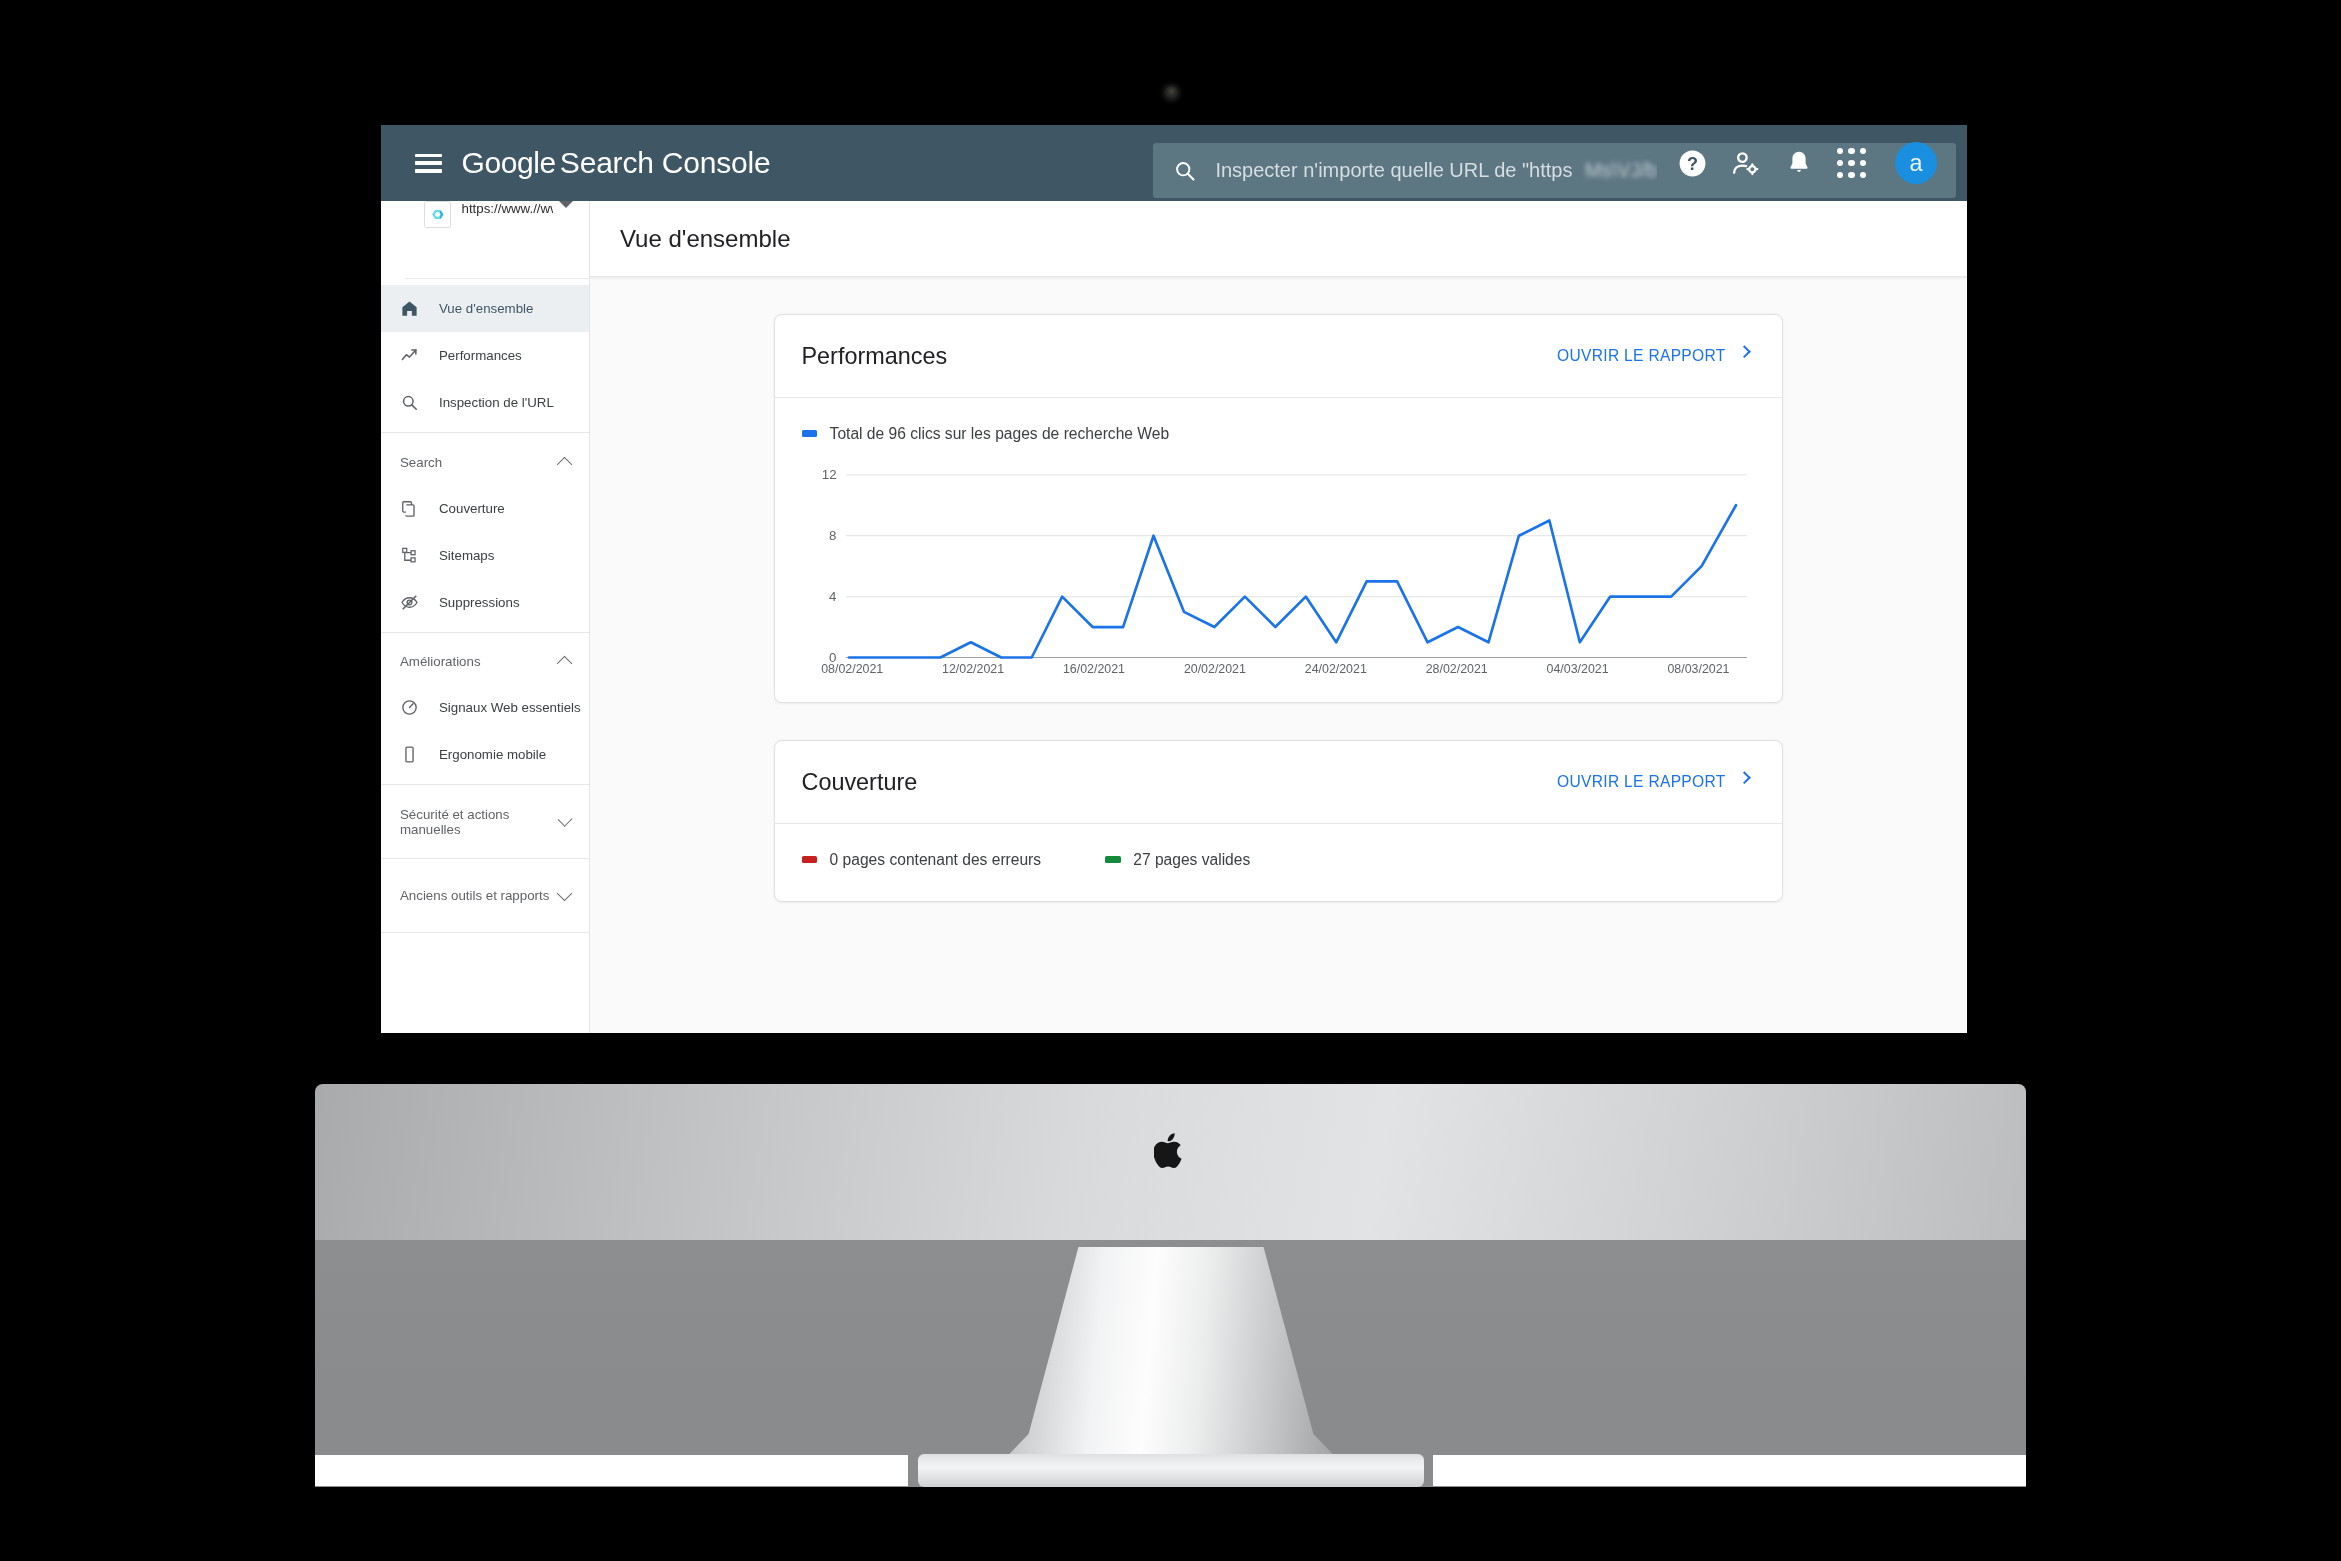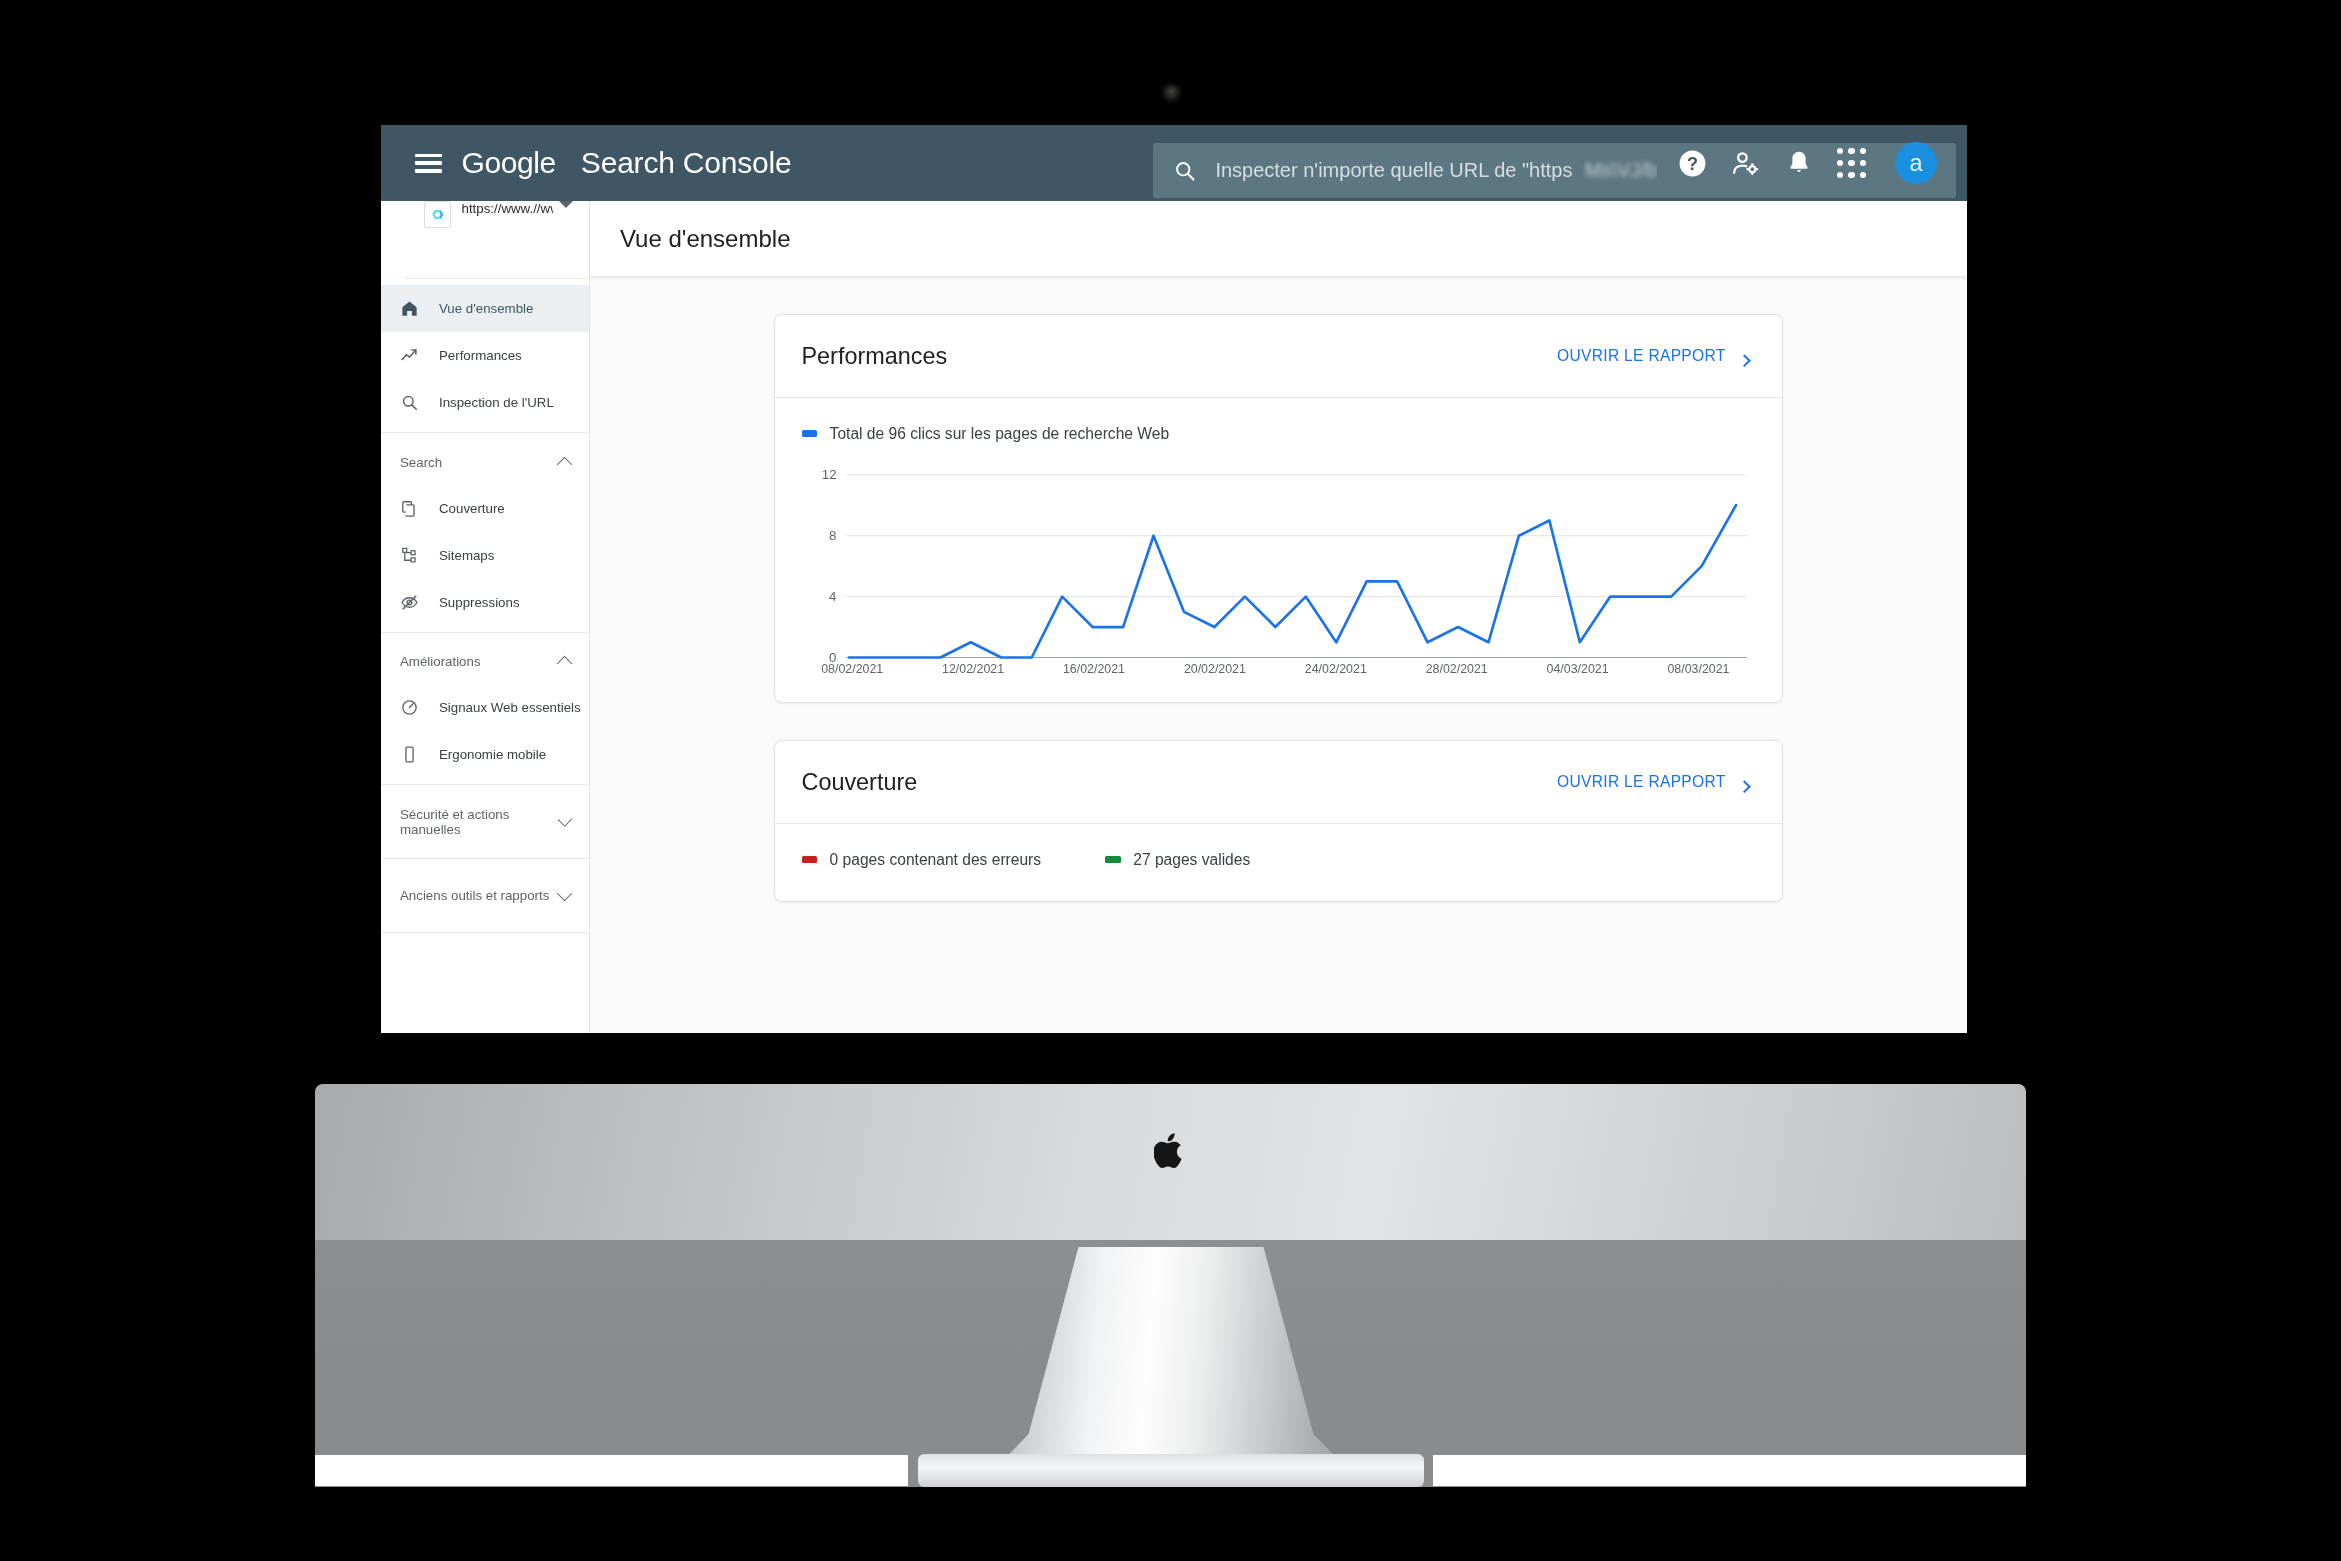--- a/index.html
+++ b/index.html
@@ -34,21 +34,21 @@
   }
   .hamburger {
     width: 26.5px; height: 19px; margin-left: 34px; margin-right: 20px;
     display: flex; flex-direction: column; justify-content: space-between;
     cursor: pointer;
   }
   .hamburger span { display:block; height: 3.1px; background: #ffffff; border-radius: 0.8px; }
 
   .brand { display: flex; align-items: baseline; gap: 0; white-space: nowrap; }
   .brand .g { color:#fff; font-size: 30px; font-weight: 400; letter-spacing: -0.4px; }
-  .brand .sc { color:#fff; font-size: 30px; font-weight: 300; margin-left: 25px; letter-spacing: -0.2px; }
+  .brand .sc { color:#fff; font-size: 30px; font-weight: 300; margin-left: 4px; letter-spacing: -0.2px; }
 
   .searchwrap {
     position: absolute; left: 772px; top: 18px;
     width: 803px; height: 55px;
     background: #5c7682; border-radius: 3.1px;
     display: flex; align-items: center; padding: 0 20px;
     cursor: text;
   }
   .searchwrap svg { flex: 0 0 auto; }
   .searchtext {
@@ -135,21 +135,21 @@
     border: 0.8px solid #e0e0e0; border-radius: 7.8px;
     box-shadow: 0 0.8px 2.3px rgba(0,0,0,0.06);
     overflow: hidden;
   }
   .cardhdr {
     height: 83px; display: flex; align-items: center; justify-content: space-between;
     padding: 0 33px 0 26.5px; border-bottom: 0.8px solid #e8e8e8;
   }
   .cardtitle { font-size: 23.4px; color: #202124; font-weight: 400; }
   .openreport {
-    display: flex; align-items: flex-end; color: #1a73e8; font-size: 15.6px;
+    display: flex; align-items: flex-start; color: #1a73e8; font-size: 15.6px;
     letter-spacing: 0.3px; cursor: pointer;
   }
   .openreport .arr {
     margin-left: 14px; width: 9.4px; height: 9.4px;
     border-right: 2.3px solid #1a73e8; border-bottom: 2.3px solid #1a73e8;
     transform: rotate(-45deg);
   }
   .cardbody { padding: 26.5px 26.5px 15.6px 26.5px; }
   .legend { display: flex; align-items: center; gap: 64px; margin-bottom: 17px; }
   .legenditem { display: flex; align-items: center; font-size: 15.6px; color: #3c4043; }

